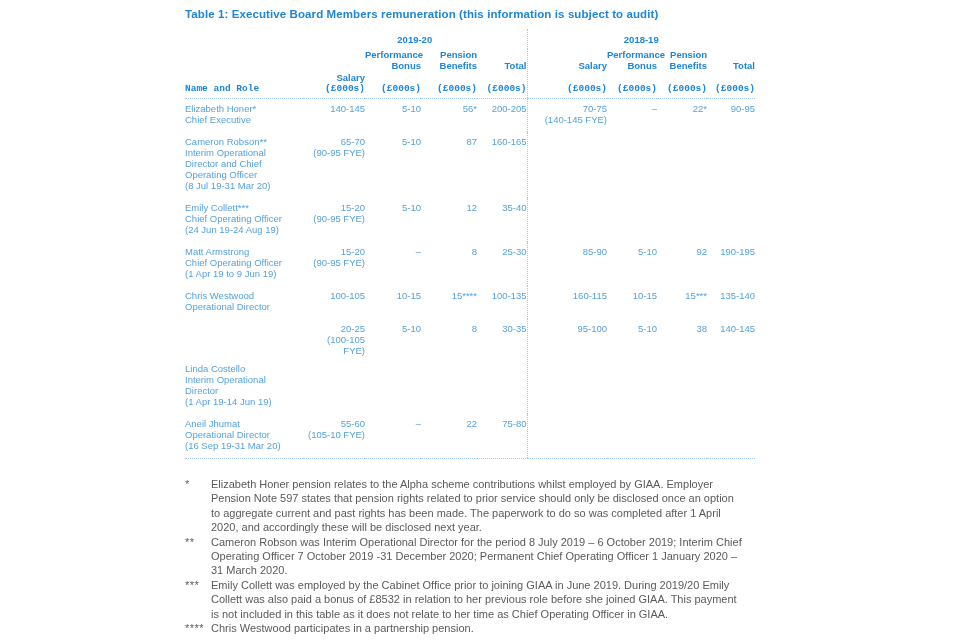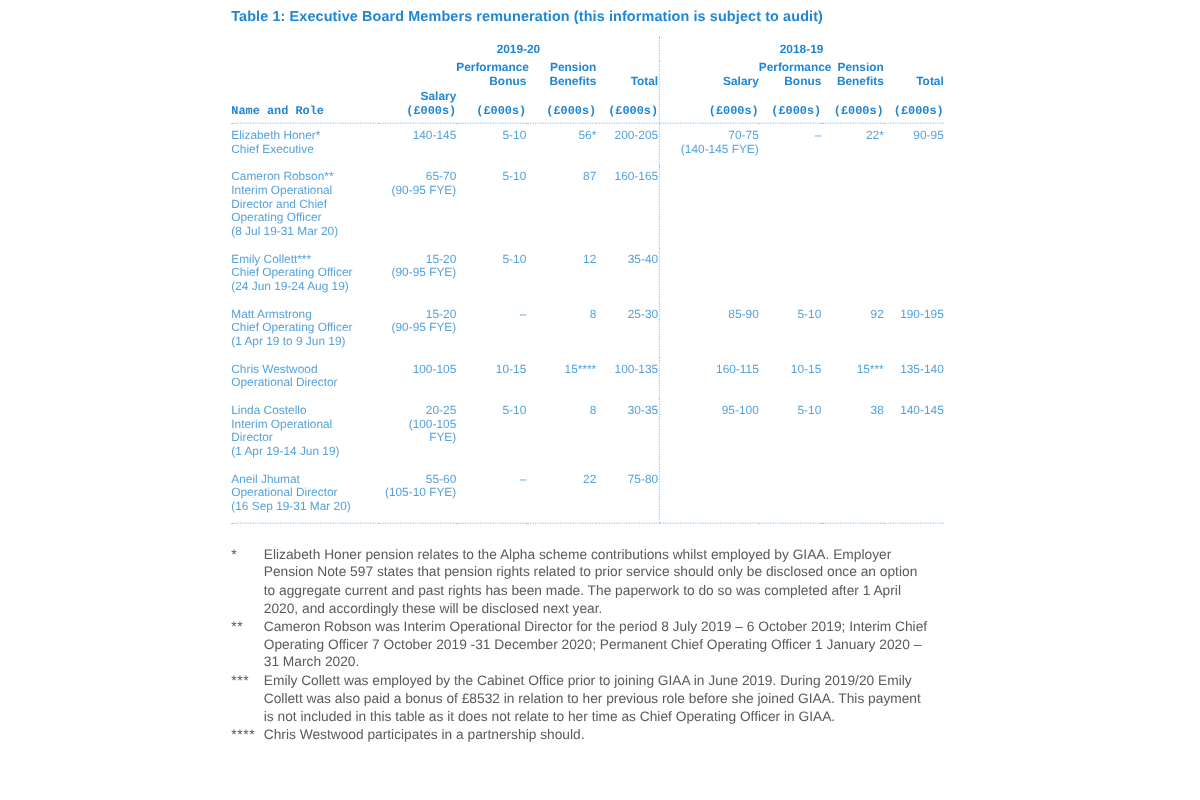--- a/index.html
+++ b/index.html
@@ -223,21 +223,21 @@
             <td class="num">100-135</td>
             <td class="num sep">
               <span style="display: block;">160-115</span>
             </td>
             <td class="num">10-15</td>
             <td class="num">15***</td>
             <td class="num">135-140</td>
           </tr>
           <tr>
             <td class="name-cell">
-              <span class="nm" style="display: block;">Linda Costello</span>
+              <span class="nm" style="display: block; margin-top: 40px;">Linda Costello</span>
               <span class="rl" style="display: block;">Interim Operational Director</span>
               <span class="rl" style="display: block;">(1 Apr 19-14 Jun 19)</span>
             </td>
             <td class="num">
               <span style="display: block;">20-25</span>
               <span style="display: block;">(100-105 FYE)</span>
             </td>
             <td class="num">5-10</td>
             <td class="num">8</td>
             <td class="num">30-35</td>
@@ -277,18 +277,18 @@
         <div class="fn">
           <span class="marker">**</span>
           <span class="txt">Cameron Robson was Interim Operational Director for the period 8 July 2019 – 6 October 2019; Interim Chief Operating Officer 7 October 2019 -31 December 2020; Permanent Chief Operating Officer 1 January 2020 – 31 March 2020.</span>
         </div>
         <div class="fn">
           <span class="marker">***</span>
           <span class="txt">Emily Collett was employed by the Cabinet Office prior to joining GIAA in June 2019. During 2019/20 Emily Collett was also paid a bonus of £8532 in relation to her previous role before she joined GIAA. This payment is not included in this table as it does not relate to her time as Chief Operating Officer in GIAA.</span>
         </div>
         <div class="fn">
           <span class="marker">****</span>
-          <span class="txt">Chris Westwood participates in a partnership should.</span>
+          <span class="txt">Chris Westwood participates in a partnership pension.</span>
         </div>
       </div>
 
   </div>
 </div>
 
 </body></html>

